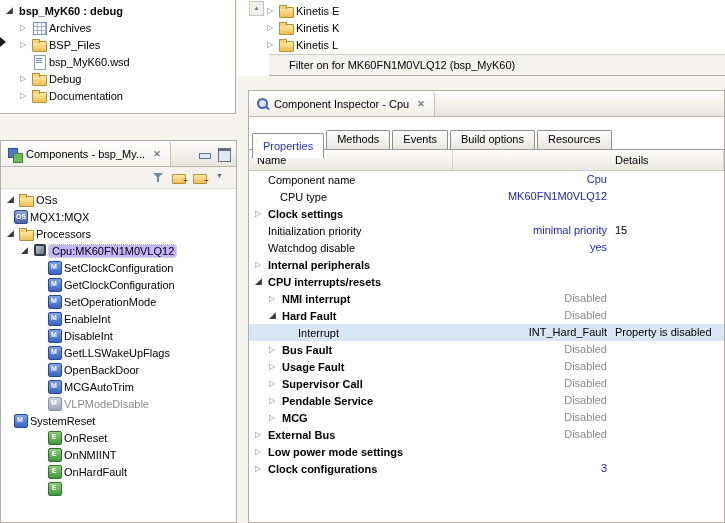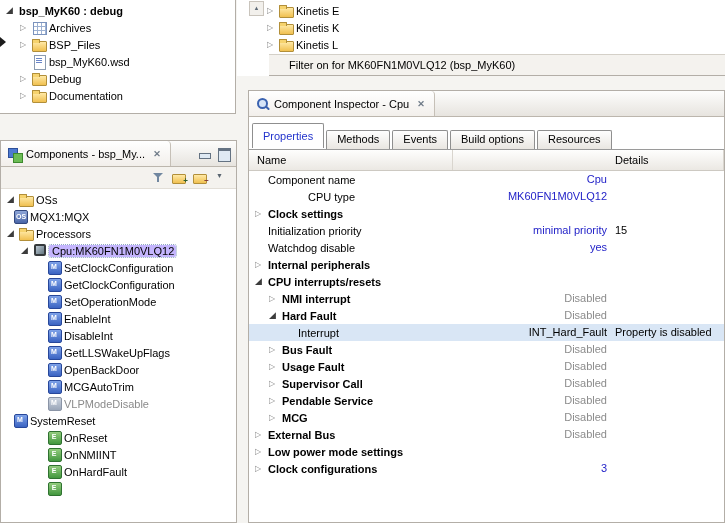--- a/index.html
+++ b/index.html
@@ -92,21 +92,21 @@
   #lib-scroll-up{position:absolute;left:12px;top:1px;width:15px;height:15px;background:#f2f0ec;border:1px solid #c9c4bc;}
   #lib-scroll-up::before{content:"▲";position:absolute;left:0;right:0;top:3px;text-align:center;font-size:6px;color:#5f6b78;}
   #filter-bar{position:absolute;left:0;right:0;top:54px;height:22px;background:#f4f2ee;
     border-top:1px solid #d4d0c8;border-bottom:1px solid #b3aea7;line-height:20px;padding-left:20px;white-space:nowrap;margin-left:32px;}
 
   
   #inspector-tabs{position:absolute;left:3px;right:3px;top:32px;height:26px;z-index:2;}
   .itab{position:relative;float:left;margin-top:7px;height:19px;line-height:17px;padding:0 10px;
     background:linear-gradient(#fefefe,#e9e6e1);border:1px solid #8f8f8f;border-bottom:none;
     border-radius:2px 2px 0 0;margin-right:2px;z-index:1;}
-  .itab.selected{margin-top:0;height:25px;line-height:24px;background:#fff;color:#2233cc;z-index:3;}
+  .itab.selected{margin-top:10px;height:25px;line-height:24px;background:#fff;color:#2233cc;z-index:3;}
 
   
   #insp-header{position:absolute;left:0;right:0;top:58px;height:22px;z-index:1;
     background:linear-gradient(#fefefd,#ebe8e3);border-top:1px solid #9a9a9a;border-bottom:1px solid #cdc9c2;}
   .hcol{position:absolute;top:0;height:20px;line-height:20px;padding-left:8px;border-right:1px solid #d9d5ce;overflow:hidden;}
   #insp-rows{position:absolute;left:0;right:0;top:80px;bottom:0;background:#fff;overflow:hidden;}
   .insp-row{position:relative;height:17px;}
   .insp-row.sel{background:#d9e6f5;}
   .c-name{position:absolute;left:0;top:0;width:204px;height:17px;display:flex;align-items:center;white-space:nowrap;overflow:hidden;}
   .nlabel{padding-left:1px;}
@@ -315,21 +315,21 @@
     <div id="insp-rows">
         <div class="insp-row">
           <div class="c-name" style="padding-left: 6px;">
             <span class="twisty spacer"></span>
             <span class="nlabel">Component name</span>
           </div>
           <div class="c-val v-blue">Cpu</div>
           <div class="c-det"></div>
         </div>
         <div class="insp-row">
-          <div class="c-name" style="padding-left: 18px; margin-left: 28px;">
+          <div class="c-name" style="padding-left: 18px;">
             <span class="twisty spacer"></span>
             <span class="nlabel">CPU type</span>
           </div>
           <div class="c-val v-blue">MK60FN1M0VLQ12</div>
           <div class="c-det"></div>
         </div>
         <div class="insp-row">
           <div class="c-name" style="padding-left: 6px;">
             <span class="twisty col">▷</span>
             <span class="nlabel b">Clock settings</span>

